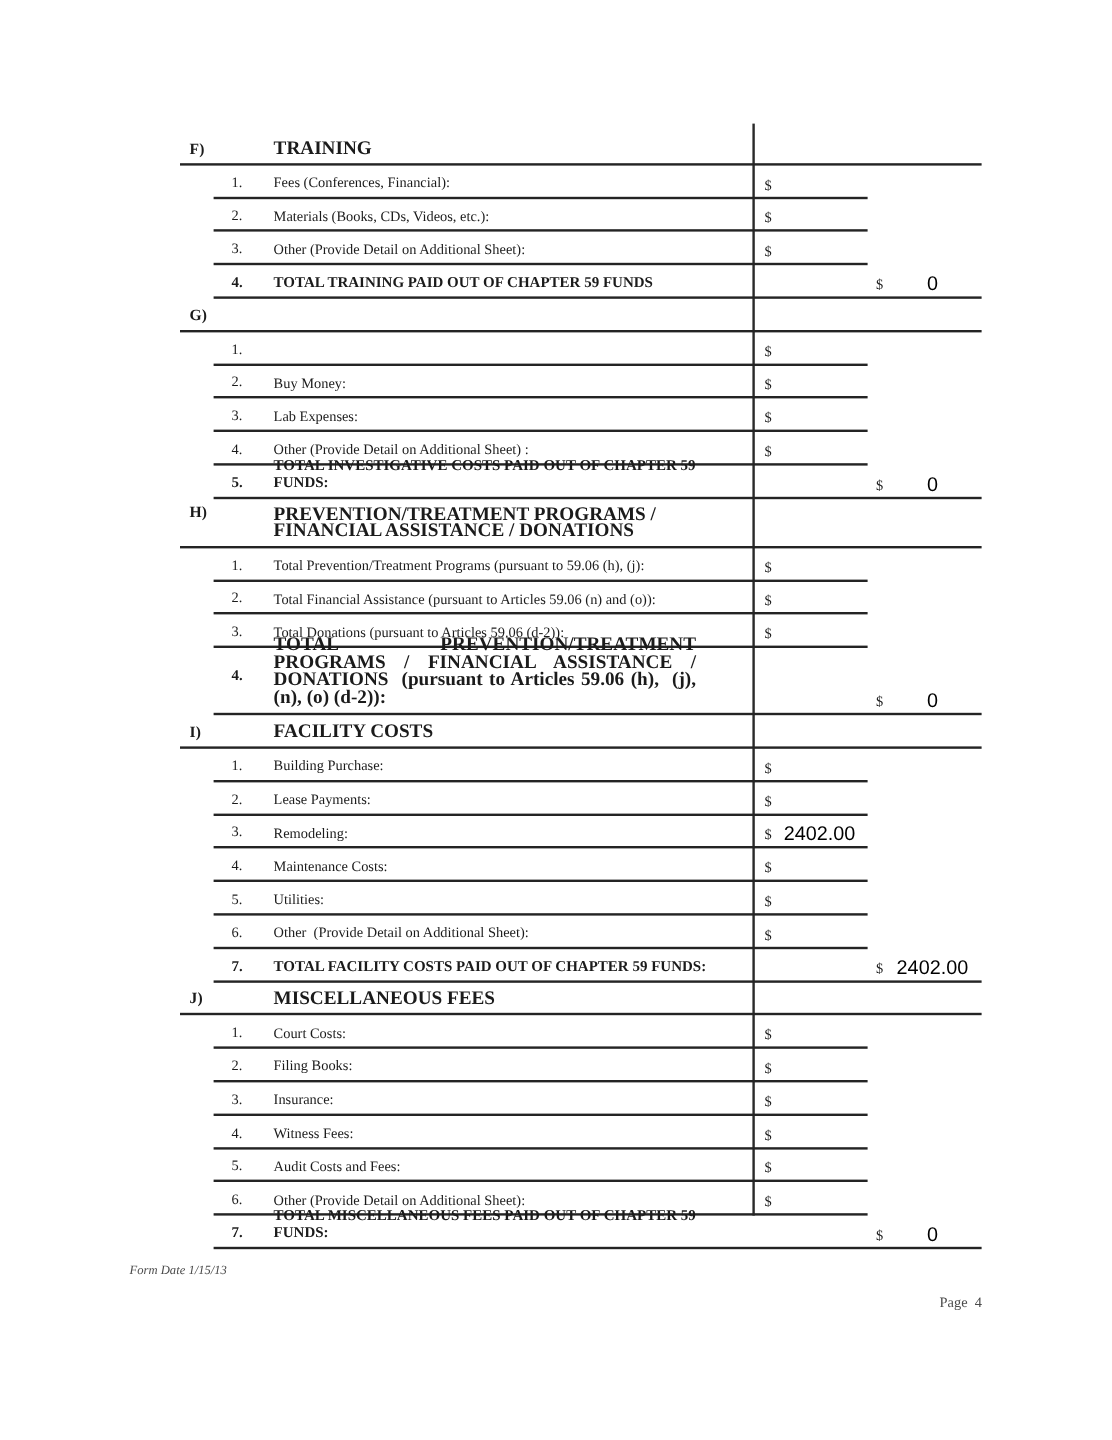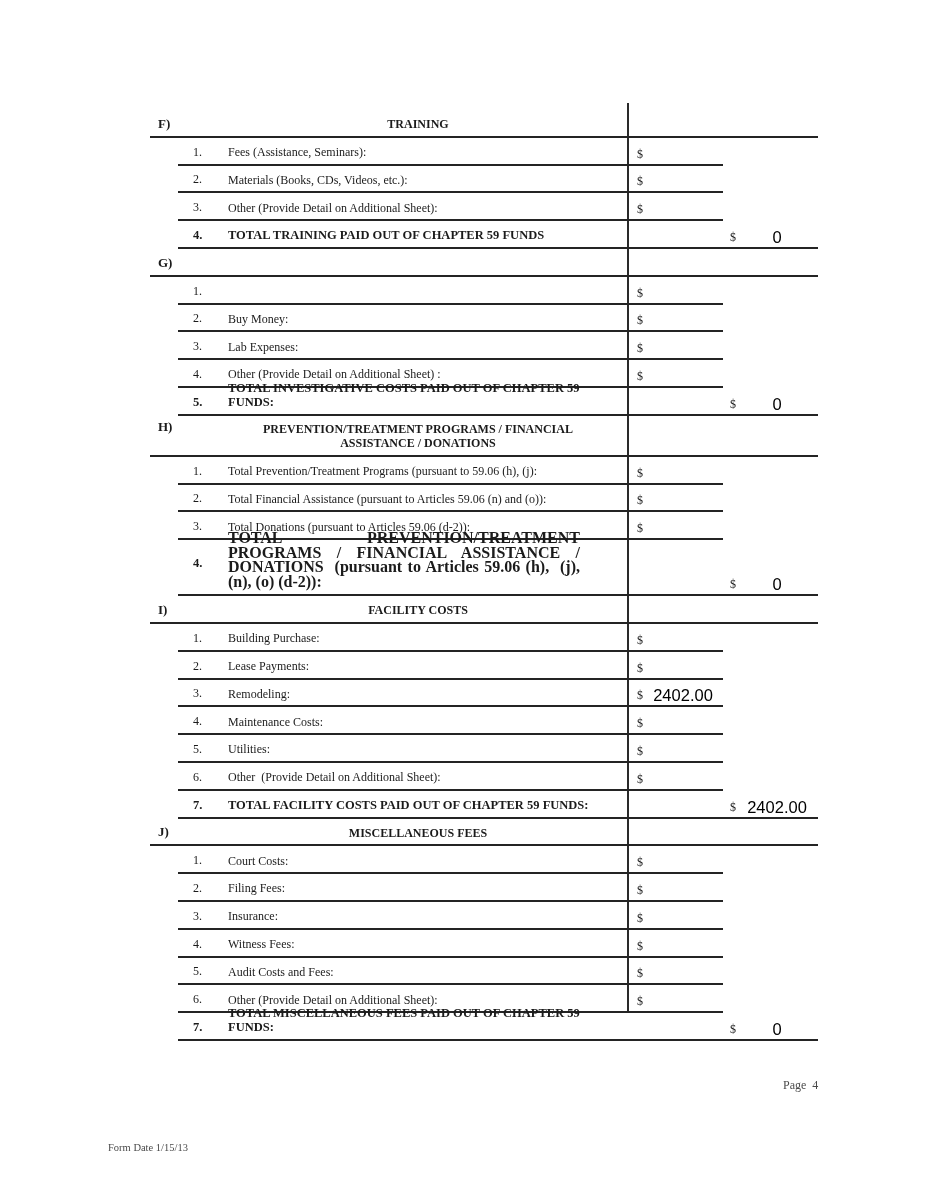--- a/index.html
+++ b/index.html
@@ -18,55 +18,55 @@
   .row.t3{height:56px;}
 
   
   .row::after{content:"";position:absolute;bottom:0;height:2px;background:#242424;}
   .row.hdr::after{left:0;right:0;}
   .row.item::after{left:28px;width:545px;}
   .row.total::after{left:28px;right:0;}
 
   .letter{position:absolute;left:8px;bottom:6px;font-weight:bold;font-size:13px;}
   .t2 .letter{bottom:22px;}
-  .title{position:absolute;left:78px;bottom:6px;font-weight:bold;font-size:12px;
-         width:380px;line-height:14.5px;text-align:center;}
+  .title{position:absolute;left:78px;bottom:6px;font-weight:bold;font-size:16px;
+         width:380px;line-height:14.5px;}
   .num{position:absolute;left:43px;bottom:6px;font-size:12px;}
   .desc{position:absolute;left:78px;bottom:6px;font-size:12px;width:400px;
         line-height:14.5px;white-space:pre-wrap;}
   .total .num,.total .desc{font-weight:bold;font-size:12.5px;}
   .t3 .num{bottom:25px;}
   .t3 .desc{width:352px;text-align:justify;font-size:16px;bottom:7px;}
 
   .amt,.tamt{position:absolute;bottom:3px;display:flex;align-items:flex-end;}
   .amt{left:477px;width:96px;}
   .tamt{left:578px;right:0;}
   .cur{font-size:12px;margin-bottom:1px;}
   .amt .cur{margin-left:10px;}
   .tamt .cur{margin-left:2px;}
   .val{flex:1;text-align:center;font-family:"Liberation Sans", sans-serif;
        font-size:16.5px;line-height:17px;color:#000;}
 
-  .footer-left{position:absolute;left:108px;top:1142px;font-size:10.5px;color:#4a4a4a;}
+  .footer-left{position:absolute;left:108px;top:1054px;font-size:10.5px;color:#4a4a4a;font-style:italic;}
   .footer-right{position:absolute;left:783px;top:1078px;font-size:12px;color:#4a4a4a;
                 white-space:pre;}
 </style>
 </head>
 <body>
 
 <div class="page">
   <div class="form">
     <div class="vrule"></div>
   <div class="row hdr">
         <span class="letter">F)</span>
         <span class="title">TRAINING</span>
       </div>
       <div class="row item">
         <span class="num">1.</span>
-        <span class="desc">Fees (Assistance, Seminars):</span>
+        <span class="desc">Fees (Conferences, Financial):</span>
         <div class="amt">
           <span class="cur">$</span>
           <span class="val"></span>
         </div>
       </div>
       <div class="row item">
         <span class="num">2.</span>
         <span class="desc">Materials (Books, CDs, Videos, etc.):</span>
         <div class="amt">
           <span class="cur">$</span>
@@ -234,21 +234,21 @@
       <div class="row item">
         <span class="num">1.</span>
         <span class="desc">Court Costs:</span>
         <div class="amt">
           <span class="cur">$</span>
           <span class="val"></span>
         </div>
       </div>
       <div class="row item">
         <span class="num">2.</span>
-        <span class="desc">Filing Fees:</span>
+        <span class="desc">Filing Books:</span>
         <div class="amt">
           <span class="cur">$</span>
           <span class="val"></span>
         </div>
       </div>
       <div class="row item">
         <span class="num">3.</span>
         <span class="desc">Insurance:</span>
         <div class="amt">
           <span class="cur">$</span>

